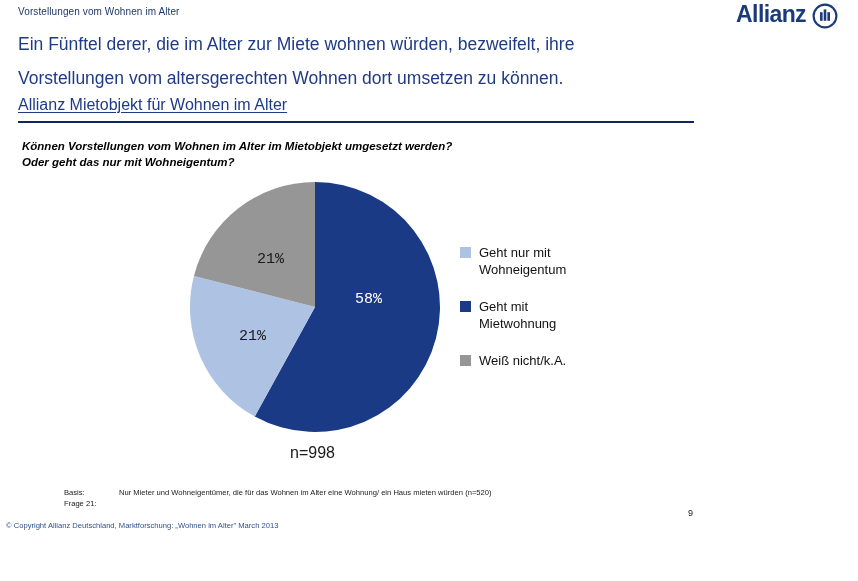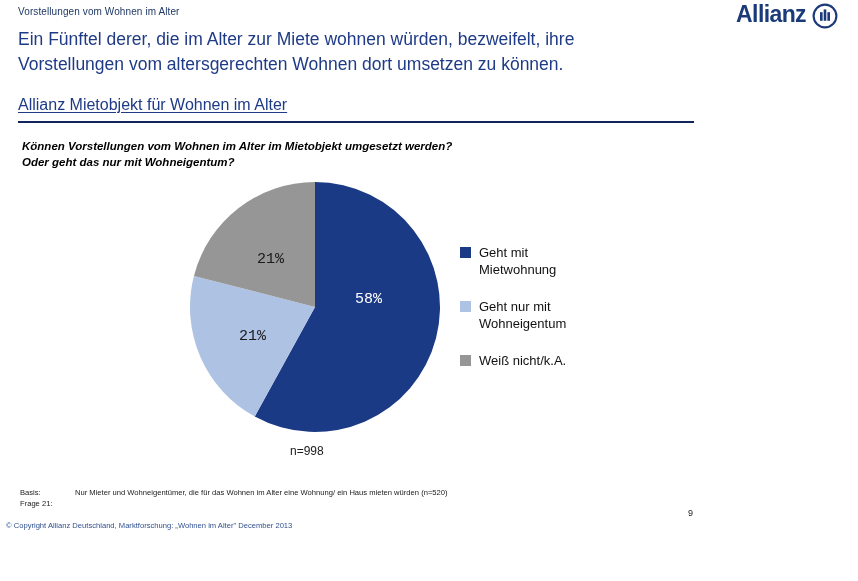--- a/index.html
+++ b/index.html
@@ -54,21 +54,21 @@
     flex: 0 0 26px;
   }
 
   
   .headline {
     position: absolute;
     left: 18px;
     top: 27px;
     width: 690px;
     font-size: 17.5px;
-    line-height: 25px;
+    line-height: 34px;
     color: #1f3b86;
     white-space: pre-line;
   }
 
   
   .section-title {
     position: absolute;
     left: 18px;
     top: 96px;
     font-size: 16px;
@@ -114,21 +114,21 @@
     font-family: Liberation Mono, monospace;
     white-space: nowrap;
   }
   .slice-label.on-dark { color: #ffffff; }
   .slice-label.on-light { color: #1a1a1a; }
 
   .n-label {
     position: absolute;
     left: 290px;
     top: 444px;
-    font-size: 12px;
+    font-size: 16px;
     color: #1a1a1a;
   }
 
   
   .legend {
     position: absolute;
     left: 460px;
     top: 244px;
     width: 200px;
   }
@@ -157,20 +157,21 @@
     left: 20px;
     top: 487px;
     font-size: 7.6px;
     line-height: 11px;
     color: #1a1a1a;
   }
   .fn-row { display: flex; }
   .fn-key {
     width: 55px;
     flex: 0 0 55px;
+    margin-left: 44px;
   }
   .fn-val { flex: 1 1 auto; }
   .fn-underline { text-decoration: underline; }
 
   .copyright {
     position: absolute;
     left: 6px;
     top: 521px;
     font-size: 7.6px;
     color: #30508f;
@@ -222,42 +223,42 @@
     </svg>
     <span class="slice-label on-dark" style="left:173px; top:113px;">58%</span>
     <span class="slice-label on-light" style="left:57px; top:150px;">21%</span>
     <span class="slice-label on-light" style="left:75px; top:73px;">21%</span>
   </div>
 
   <div class="n-label">n=998</div>
 
   <div class="legend">
     <div class="legend-item">
+      <span class="legend-swatch" style="background:#aec2e3"></span>
+      <span class="legend-label">Geht nur mit
+Wohneigentum</span>
+    </div>
+    <div class="legend-item">
       <span class="legend-swatch" style="background:#1b3a85"></span>
       <span class="legend-label">Geht mit
 Mietwohnung</span>
-    </div>
-    <div class="legend-item">
-      <span class="legend-swatch" style="background:#aec2e3"></span>
-      <span class="legend-label">Geht nur mit
-Wohneigentum</span>
     </div>
     <div class="legend-item">
       <span class="legend-swatch" style="background:#969696"></span>
       <span class="legend-label">Weiß nicht/k.A.</span>
     </div>
   </div>
 
   <div class="footnotes">
     <div class="fn-row">
       <span class="fn-key">Basis:</span>
       <span class="fn-val">Nur Mieter und Wohneigentümer, die für das Wohnen im Alter eine Wohnung/ ein Haus mieten würden  (n=520)</span>
     </div>
     <div class="fn-row">
       <span class="fn-key">Frage 21:</span>
     </div>
   </div>
 
-  <div class="copyright">© Copyright Allianz Deutschland, Marktforschung: „Wohnen im Alter" December 2013</div>
+  <div class="copyright">© Copyright Allianz Deutschland, Marktforschung: „Wohnen im Alter" March 2013</div>
 
   <div class="page-number">9</div>
 
 </div>
 
 </body></html>

